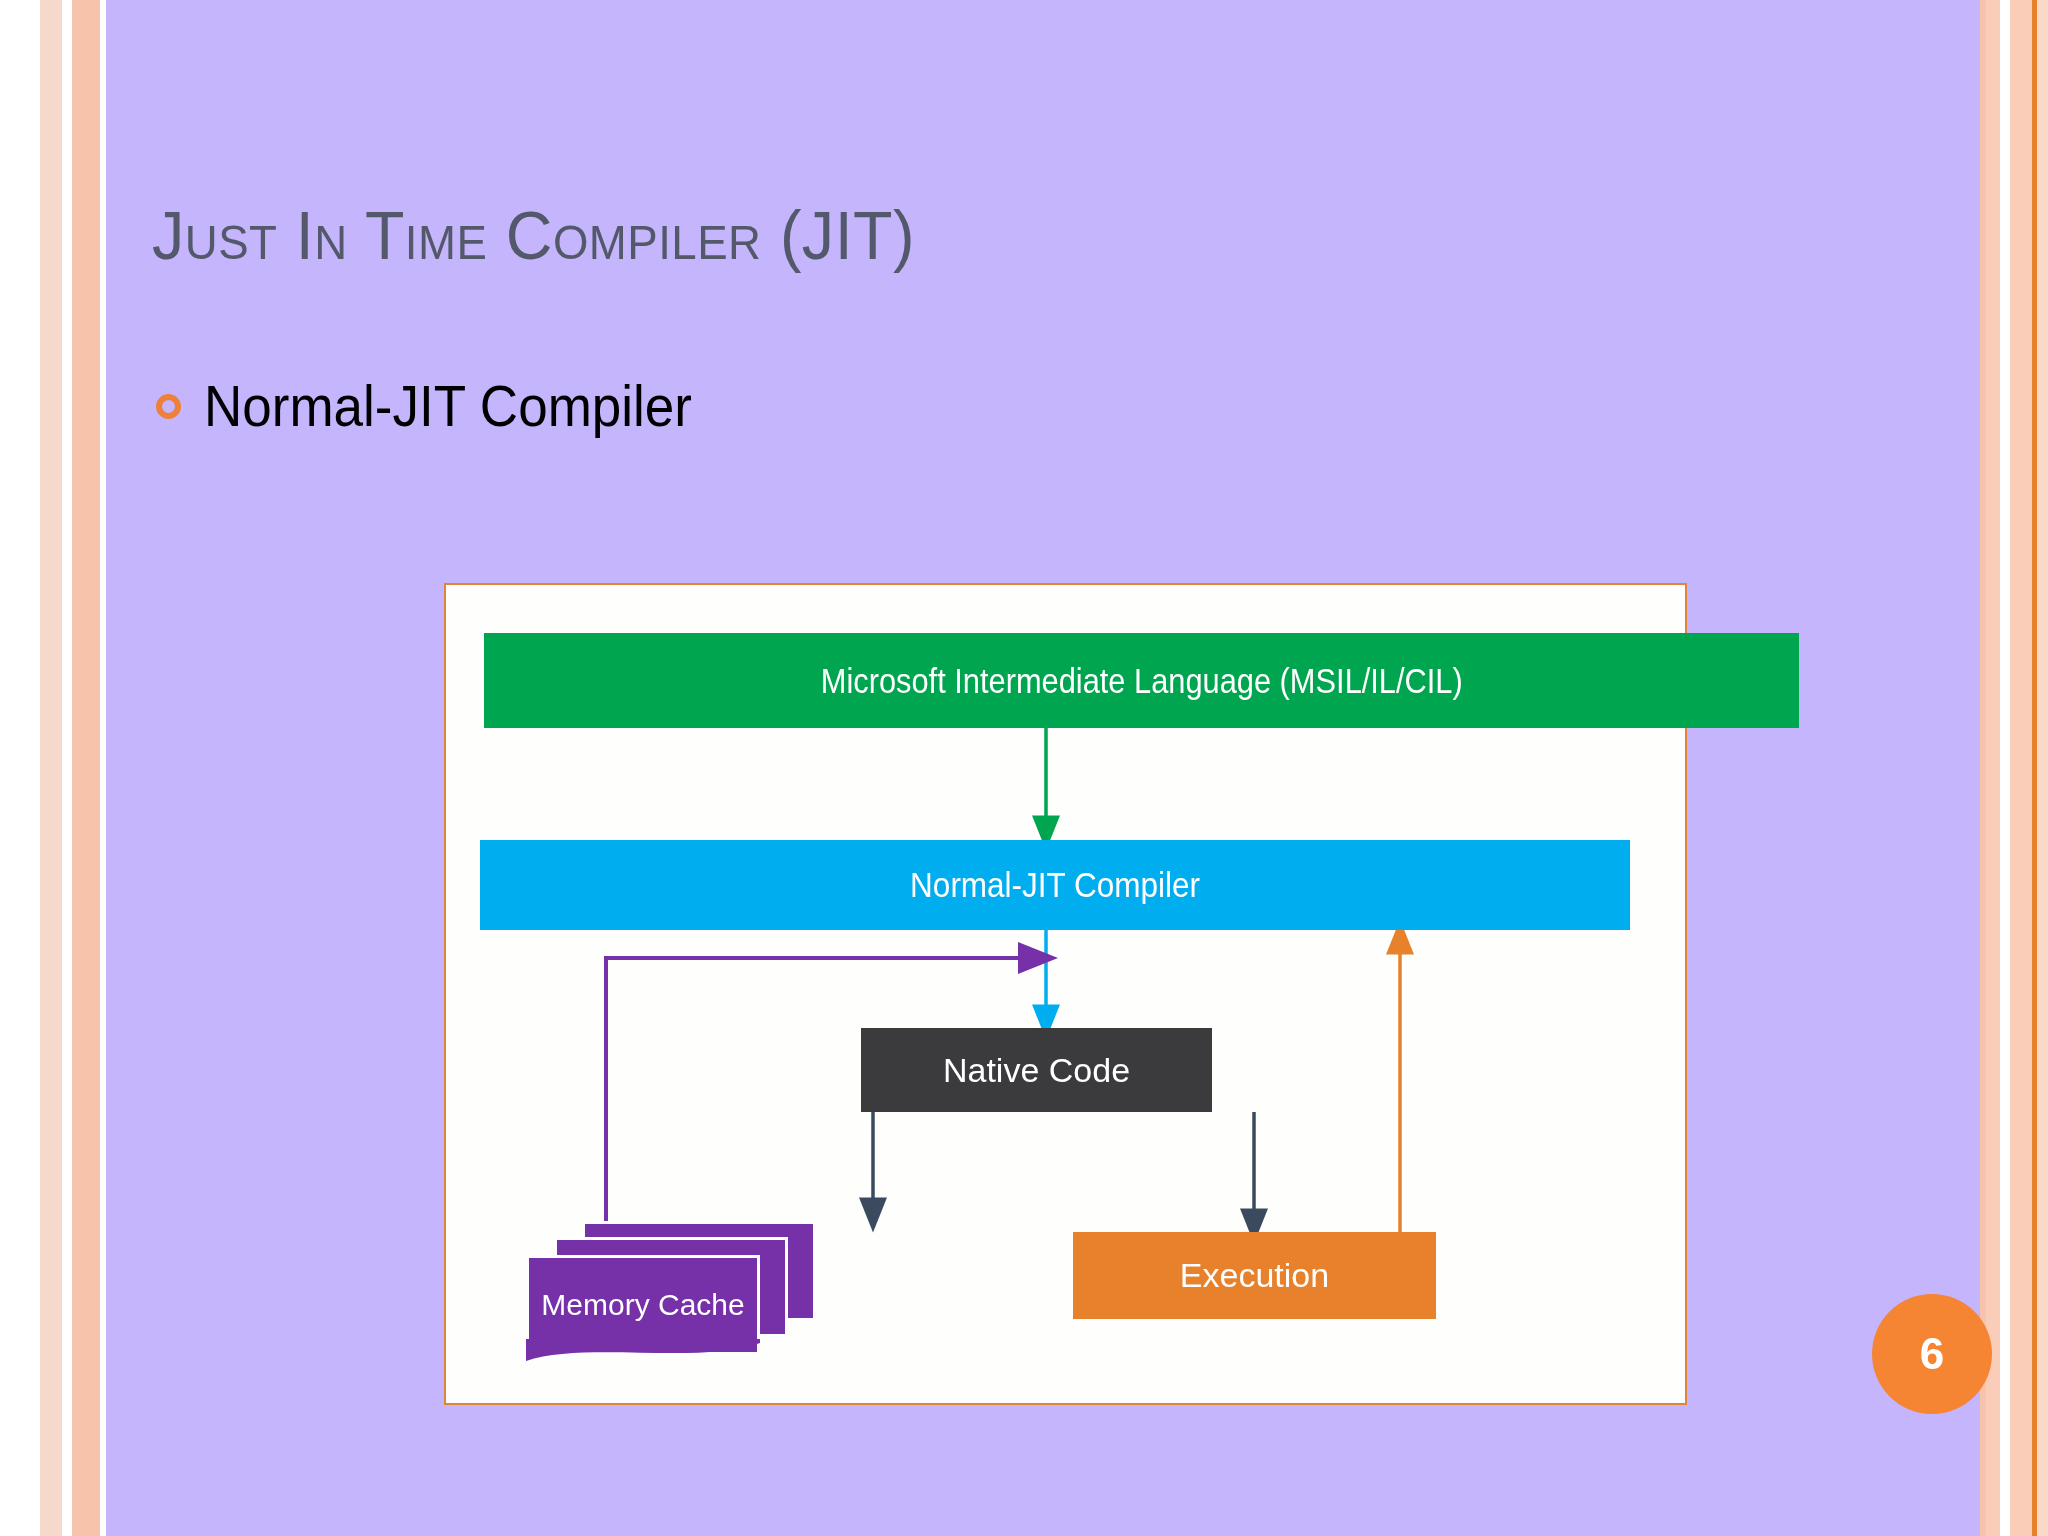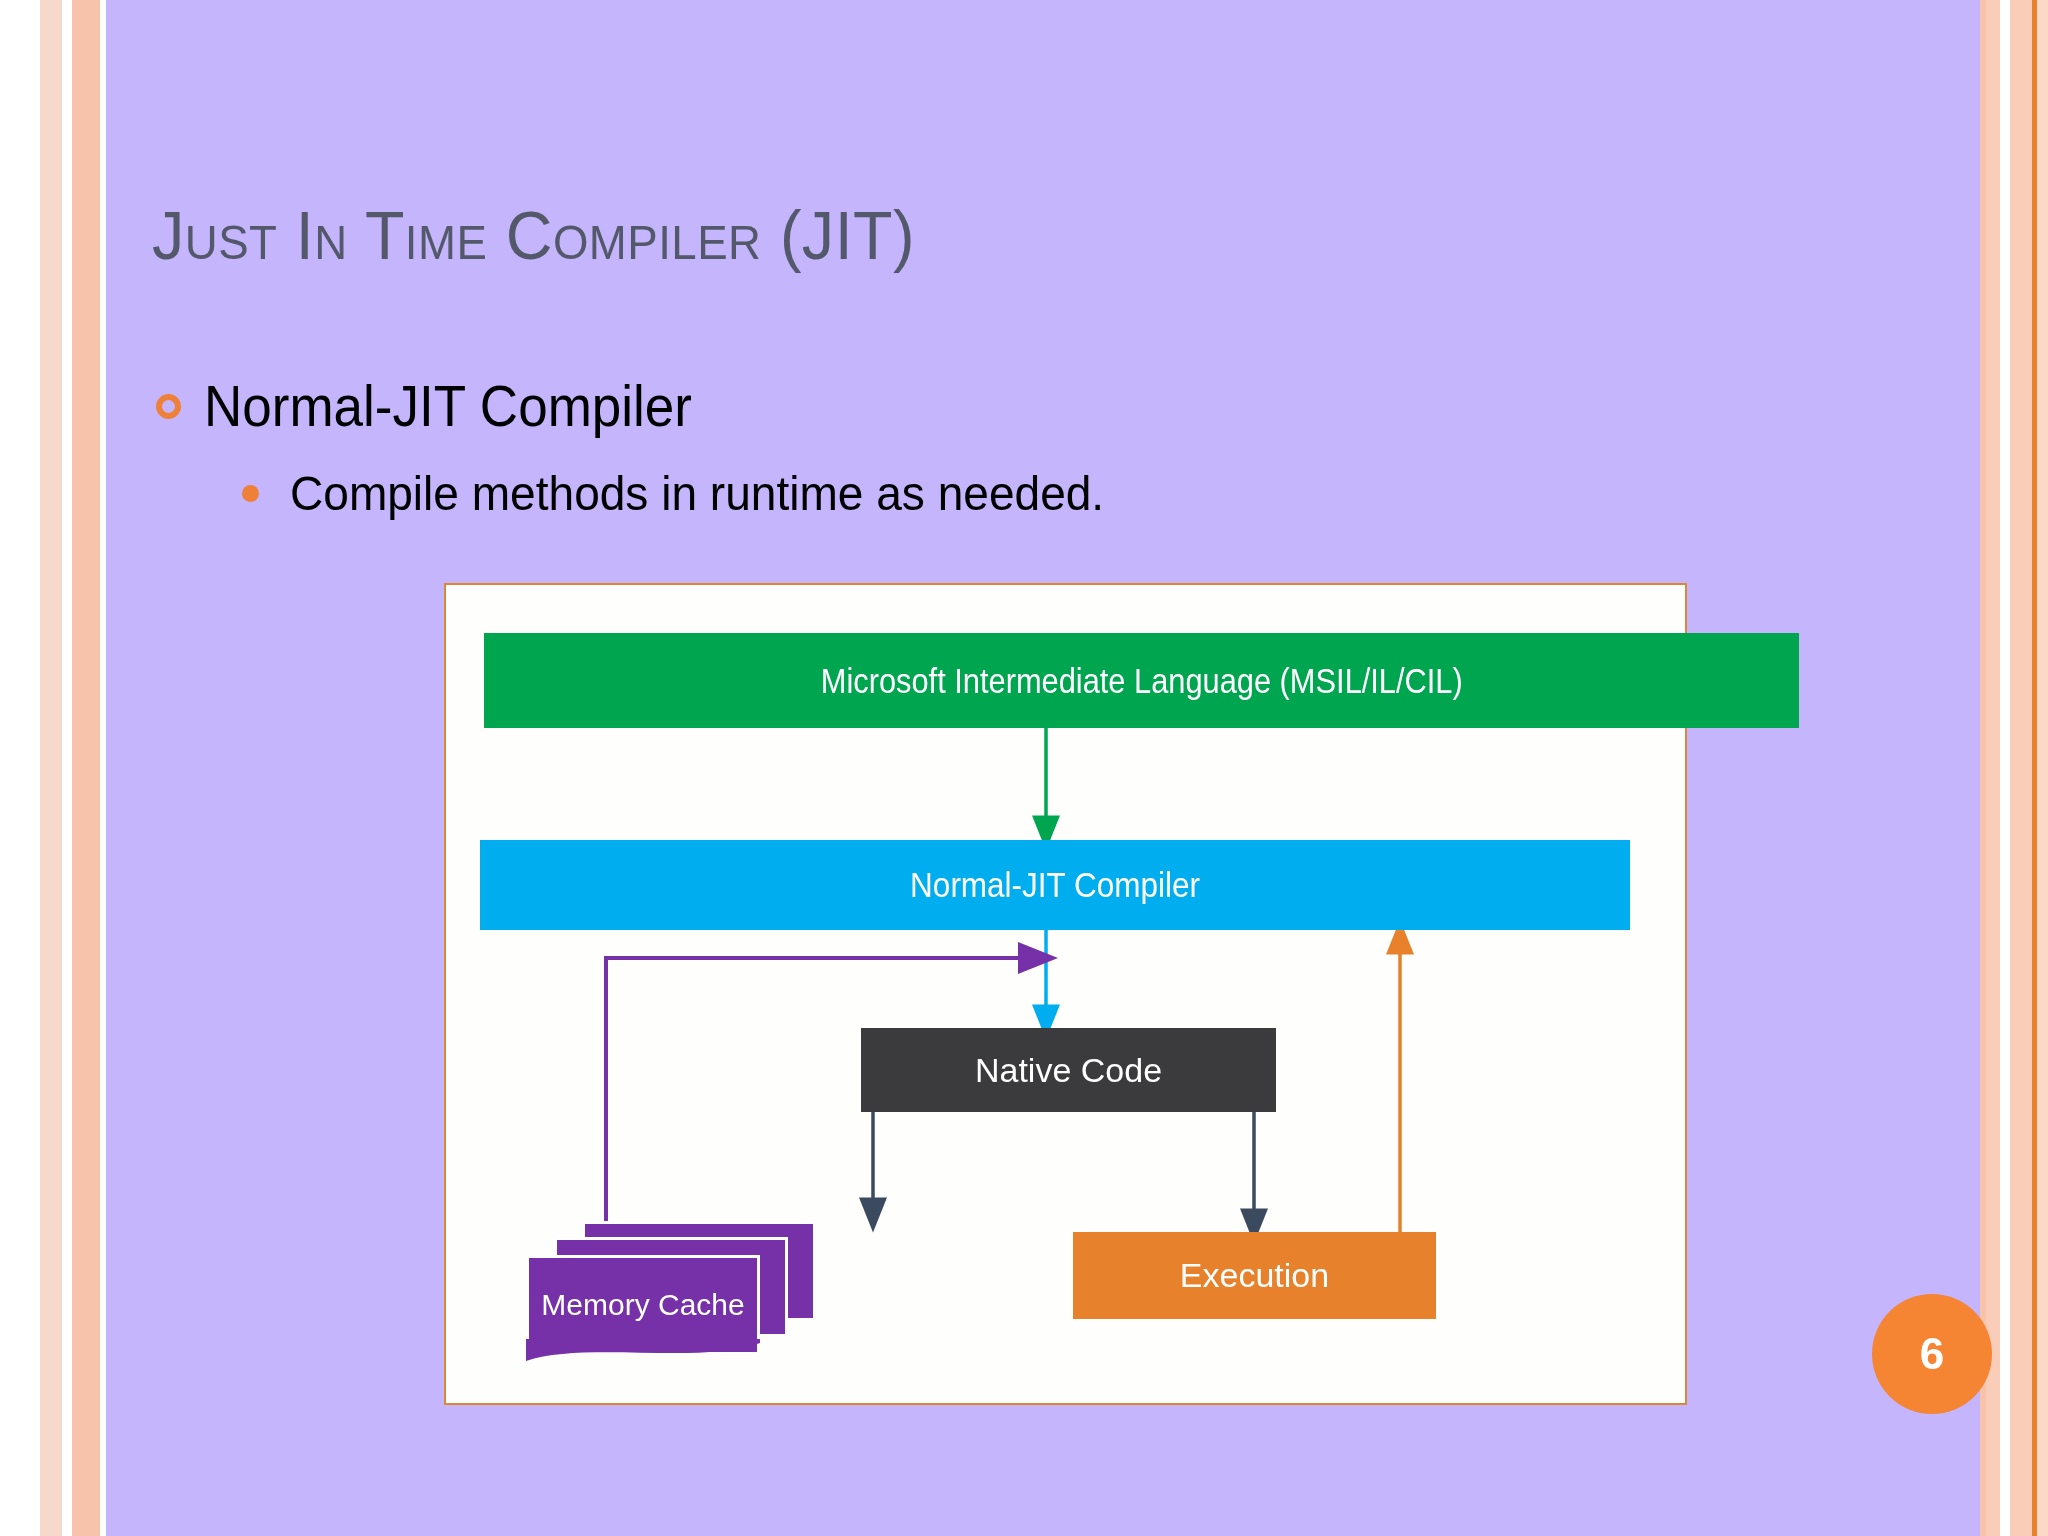--- a/index.html
+++ b/index.html
@@ -153,21 +153,21 @@
     background: #00adee;
     font-size: 35px;
     font-stretch: condensed;
   }
   #box-jit .lbl { transform: scaleX(0.9); }
 
   
   #box-native {
     left: 415px;
     top: 443px;
-    width: 415px;
+    width: 351px;
     height: 84px;
     background: #3b3b3d;
     font-size: 34px;
   }
 
   
   #box-exec {
     left: 627px;
     top: 647px;
     width: 363px;
@@ -263,24 +263,20 @@
   <div class="edge edge-r6"></div>
   <div class="edge edge-r7"></div>
 
   <div id="title">Just In Time Compiler (JIT)</div>
 
   <div id="bullet1">
     <div class="marker"></div>
     <div class="text">Normal-JIT Compiler</div>
   </div>
 
-  <div id="bullet2">
-    <div class="marker"></div>
-    <div class="text">Compile methods in runtime as needed.</div>
-  </div>
 
   <div id="diagram">
 
     <svg id="connectors" viewBox="0 0 1243 822" preserveAspectRatio="none">
       <defs>
         <marker id="ah-green" markerWidth="12" markerHeight="12" refX="6" refY="6" orient="auto" markerUnits="strokeWidth">
           <path d="M1,2 L11,6 L1,10 z" fill="#00a54f"></path>
         </marker>
         <marker id="ah-blue" markerWidth="12" markerHeight="12" refX="6" refY="6" orient="auto" markerUnits="strokeWidth">
           <path d="M1,2 L11,6 L1,10 z" fill="#00adee"></path>

